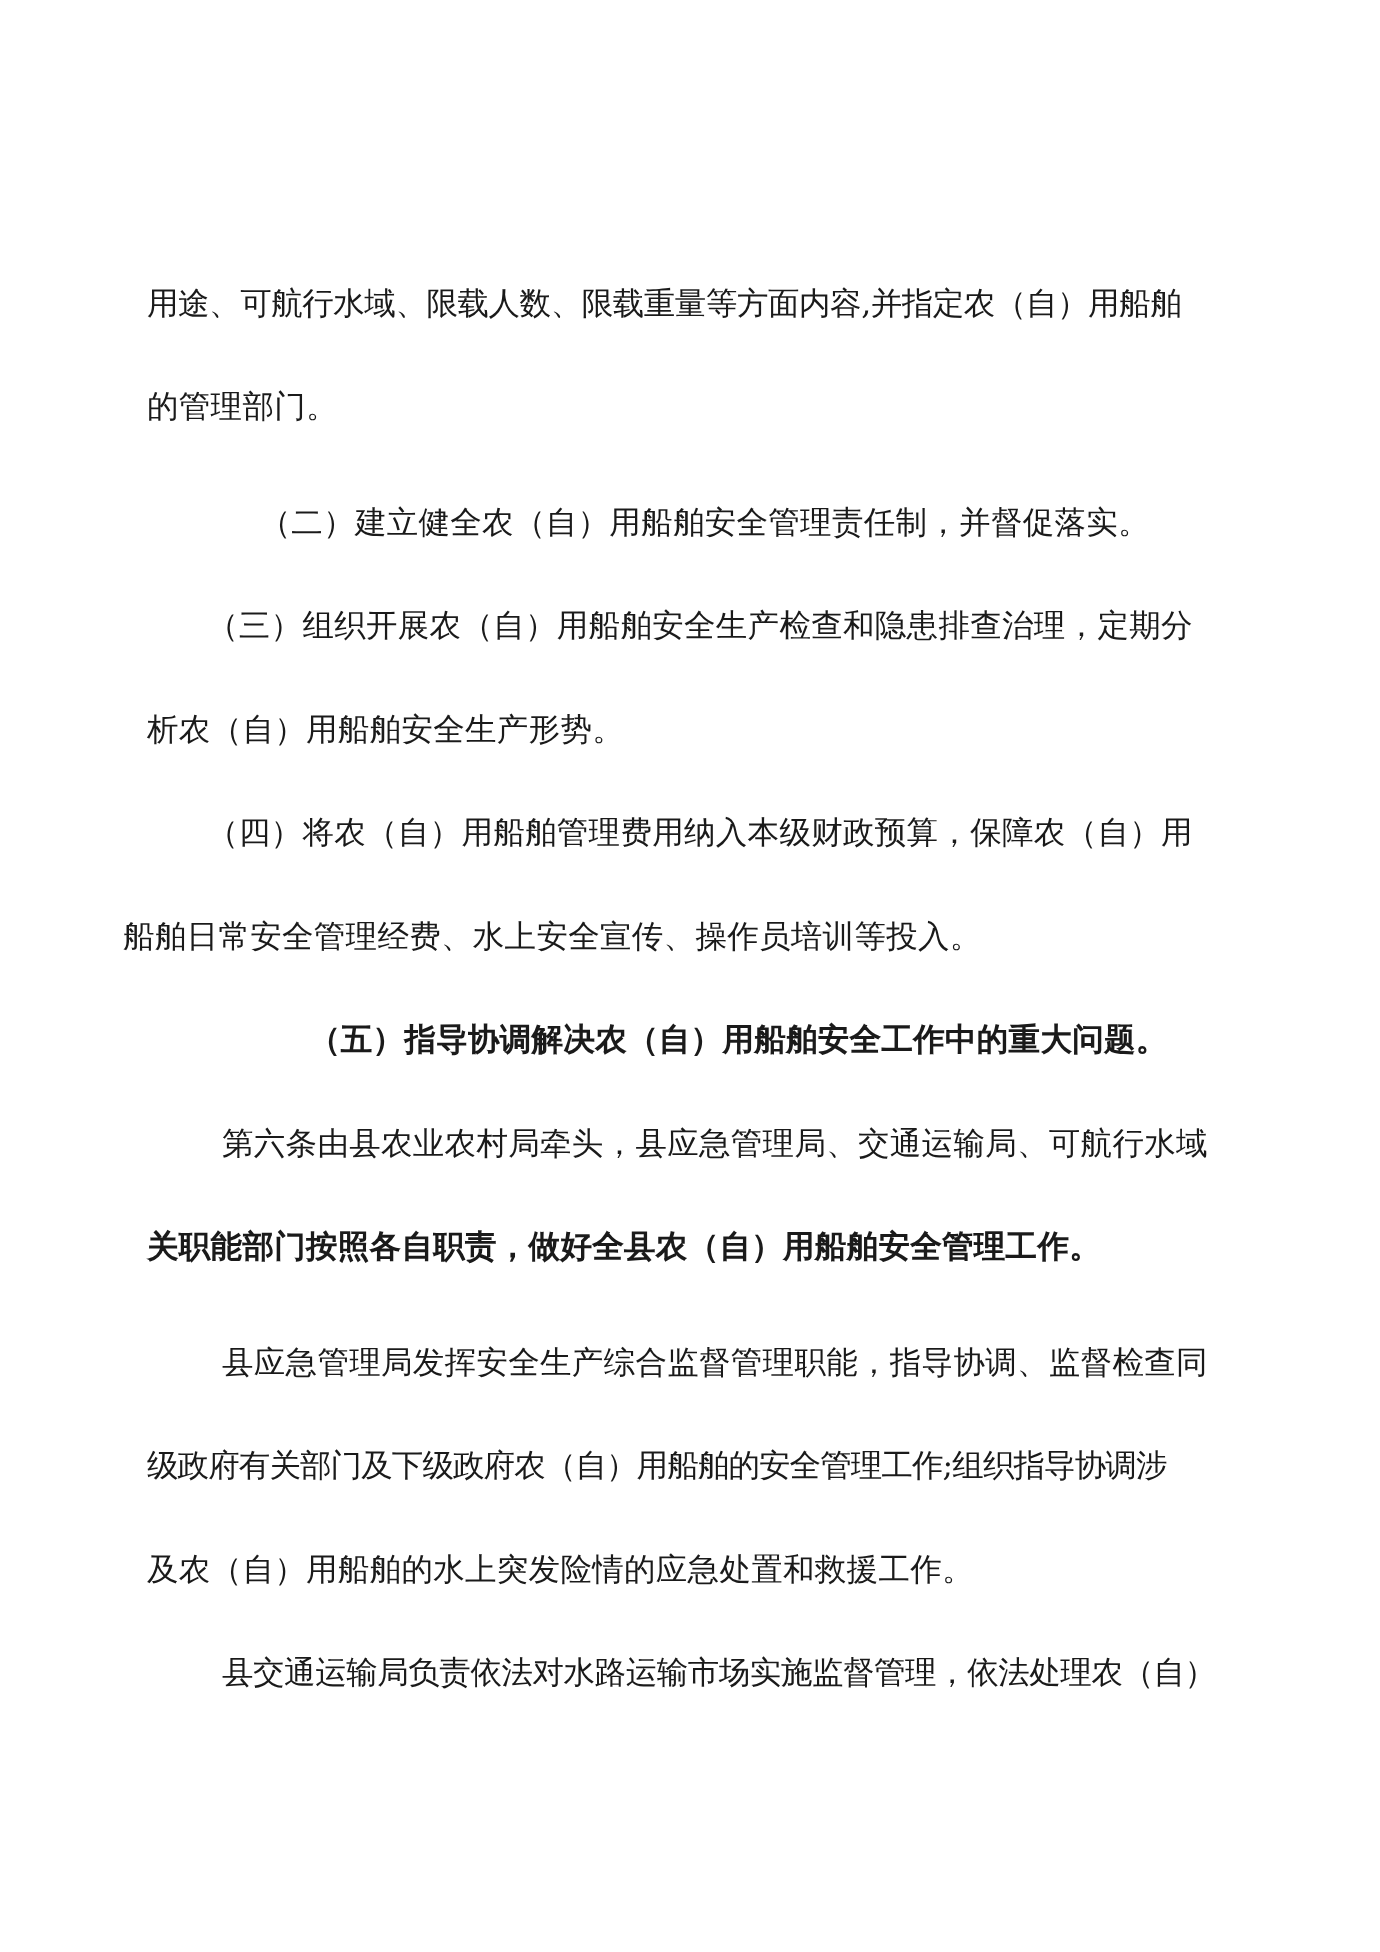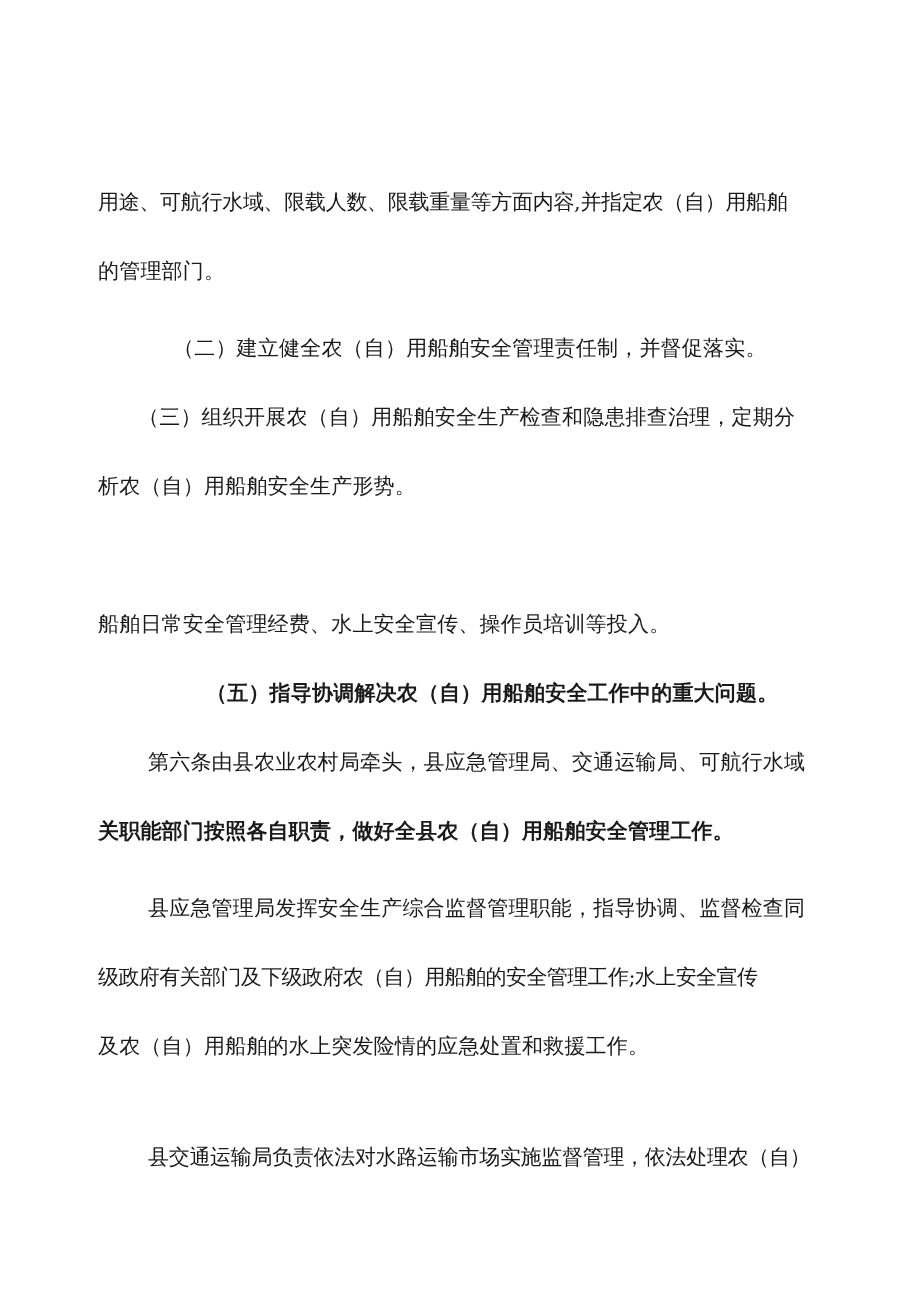--- a/index.html
+++ b/index.html
@@ -32,21 +32,22 @@
   </style>
 </head>
 <body>
 
 <div class="page">
   <div class="line" style="left:98px; top:188px; letter-spacing:-0.3px;">用途、可航行水域、限载人数、限载重量等方面内容,并指定农（自）用船舶</div>
   <div class="line" style="left:98px; top:257px;">的管理部门。</div>
   <div class="line" style="left:138px; top:334px;margin-left:35px;">（二）建立健全农（自）用船舶安全管理责任制，并督促落实。</div>
   <div class="line" style="left:98px; top:472px;">析农（自）用船舶安全生产形势。</div>
   <div class="line" style="left:138px; top:403px;">（三）组织开展农（自）用船舶安全生产检查和隐患排查治理，定期分</div>
-  <div class="line" style="left:98px; top:610px;">船舶日常安全管理经费、水上安全宣传、操作员培训等投入。</div>
+  <div class="line" style="left:138px; top:541px;">（四）将农（自）用船舶管理费用纳入本级财政预算，保障农（自）用</div>
+  <div class="line" style="left:82px; top:610px;">船舶日常安全管理经费、水上安全宣传、操作员培训等投入。</div>
   <div class="line" style="left:206px; top:679px;font-weight:bold;">（五）指导协调解决农（自）用船舶安全工作中的重大问题。</div>
   <div class="line" style="left:148px; top:748px;">第六条由县农业农村局牵头，县应急管理局、交通运输局、可航行水域</div>
   <div class="line" style="left:98px; top:817px;font-weight:bold;">关职能部门按照各自职责，做好全县农（自）用船舶安全管理工作。</div>
   <div class="line" style="left:148px; top:894px;">县应急管理局发挥安全生产综合监督管理职能，指导协调、监督检查同</div>
-  <div class="line" style="left:98px; top:963px; letter-spacing:-0.6px;">级政府有关部门及下级政府农（自）用船舶的安全管理工作;水上安全宣传</div>
+  <div class="line" style="left:98px; top:963px; letter-spacing:-0.6px;">级政府有关部门及下级政府农（自）用船舶的安全管理工作;组织指导协调涉</div>
   <div class="line" style="left:98px; top:1032px;">及农（自）用船舶的水上突发险情的应急处置和救援工作。</div>
-  <div class="line" style="left:148px; top:1101px; letter-spacing:-0.3px;margin-top:42px;">县交通运输局负责依法对水路运输市场实施监督管理，依法处理农（自）</div>
+  <div class="line" style="left:148px; top:1101px; letter-spacing:-0.3px;">县交通运输局负责依法对水路运输市场实施监督管理，依法处理农（自）</div>
 </div>
 
 </body></html>

